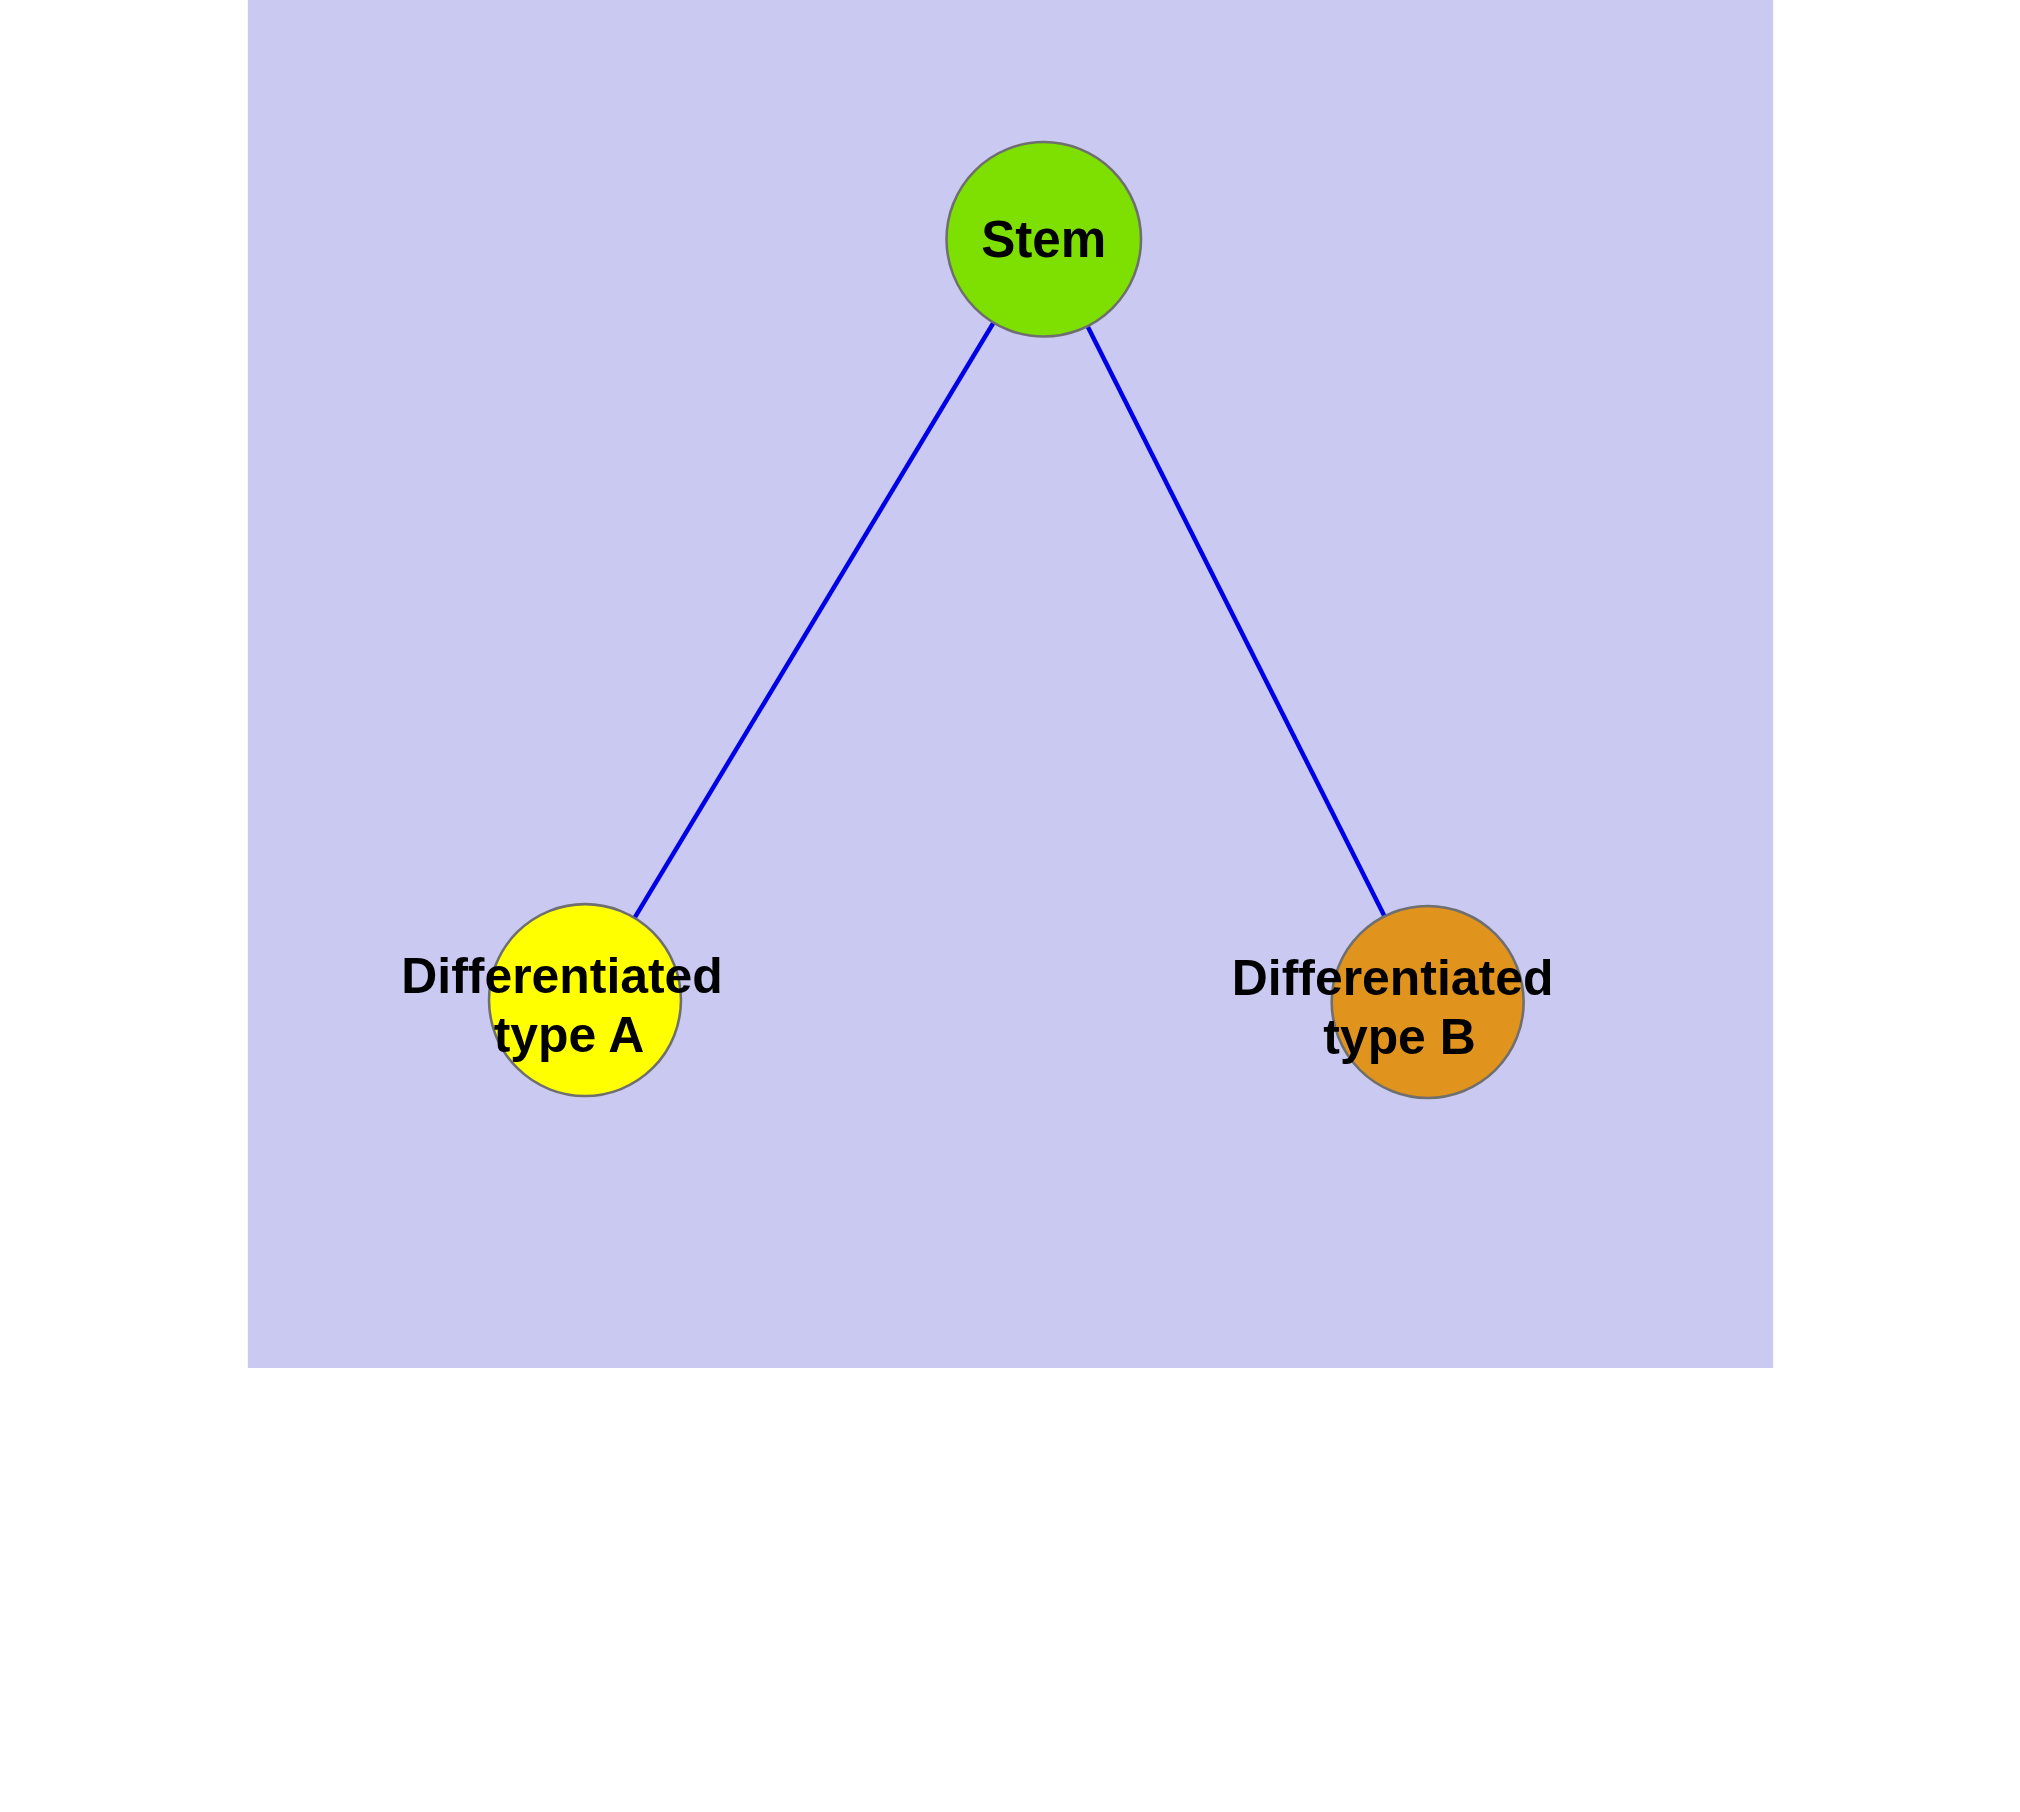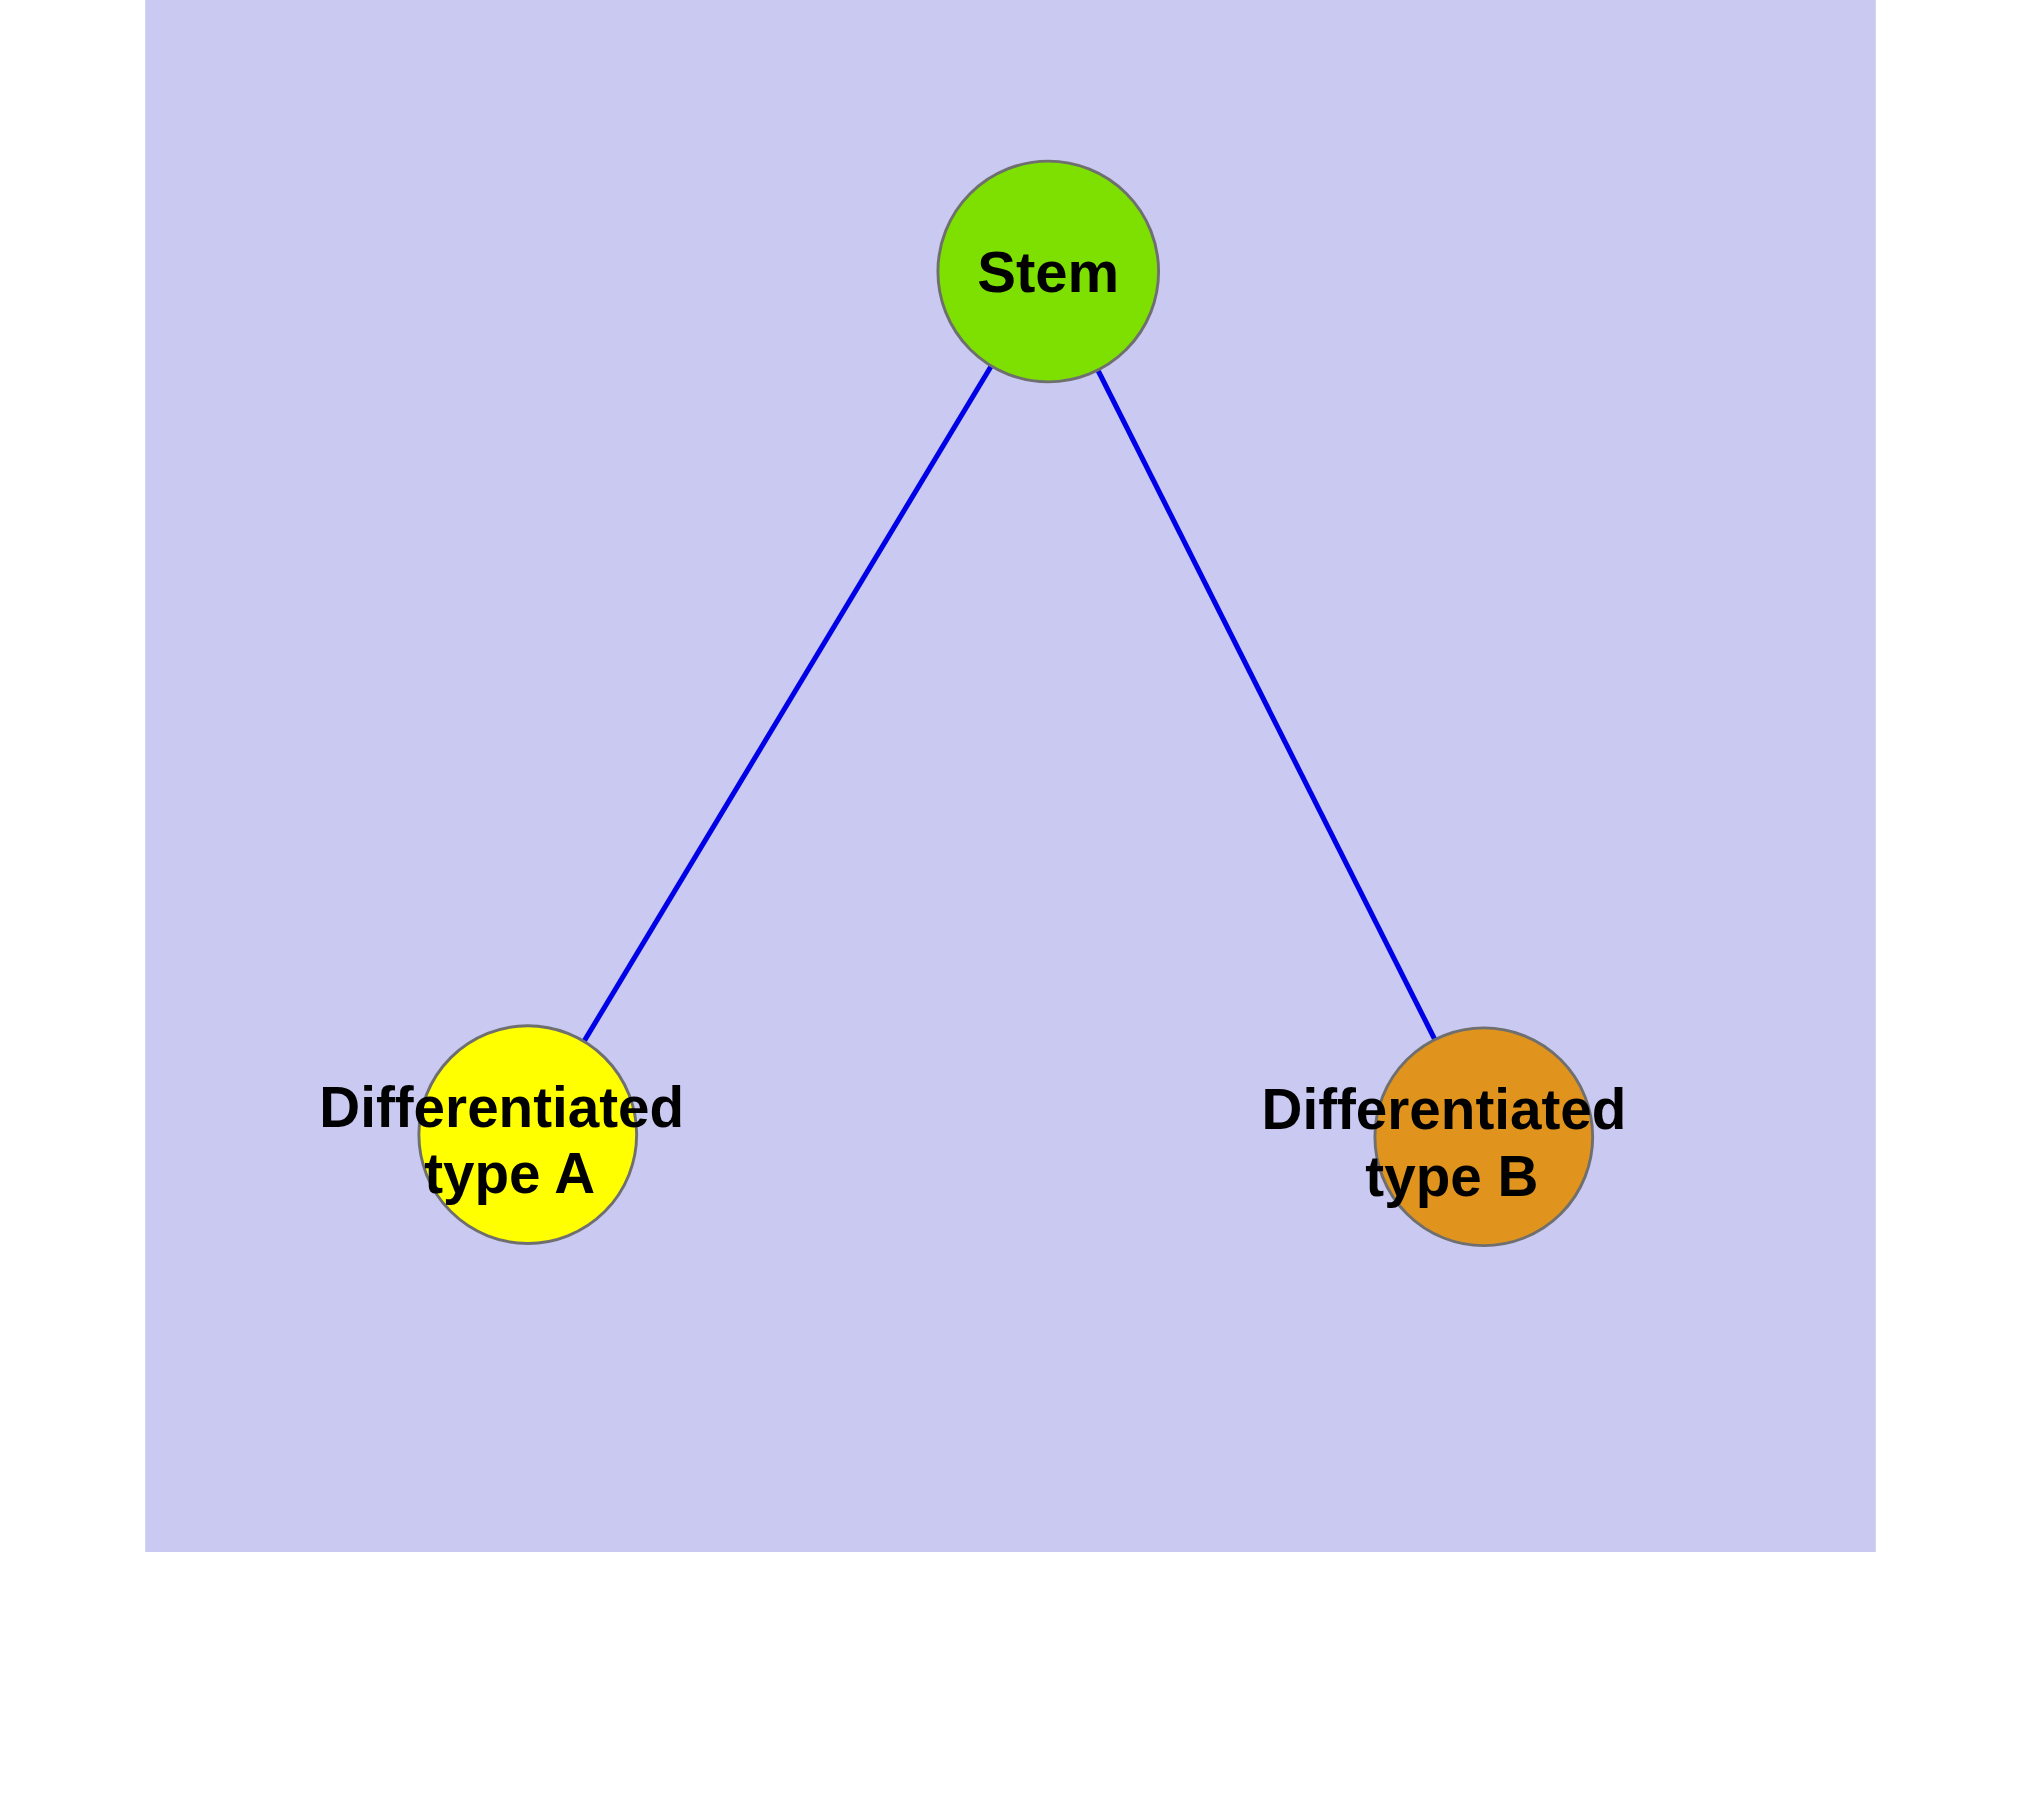--- a/index.html
+++ b/index.html
@@ -6,21 +6,21 @@
     margin: 0;
     padding: 0;
     width: 2021px;
     height: 1812px;
     overflow: hidden;
     font-family: "Liberation Sans", sans-serif;
   }
   .diagram-wrap {
     position: relative;
     width: 2021px;
-    height: 1552px;
+    height: 1368px;
   }
   svg.diagram {
     display: block;
     width: 100%;
     height: 100%;
   }
   .edge {
     stroke-width: 7;
     fill: none;
   }

